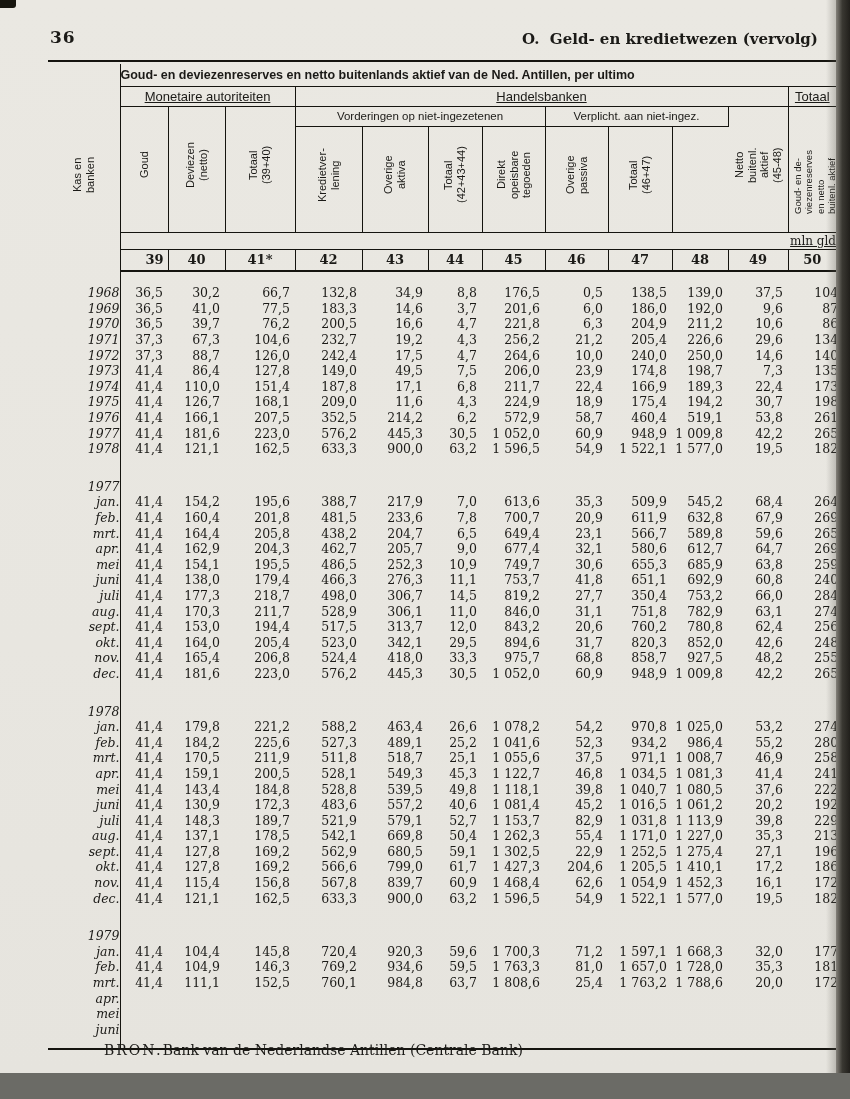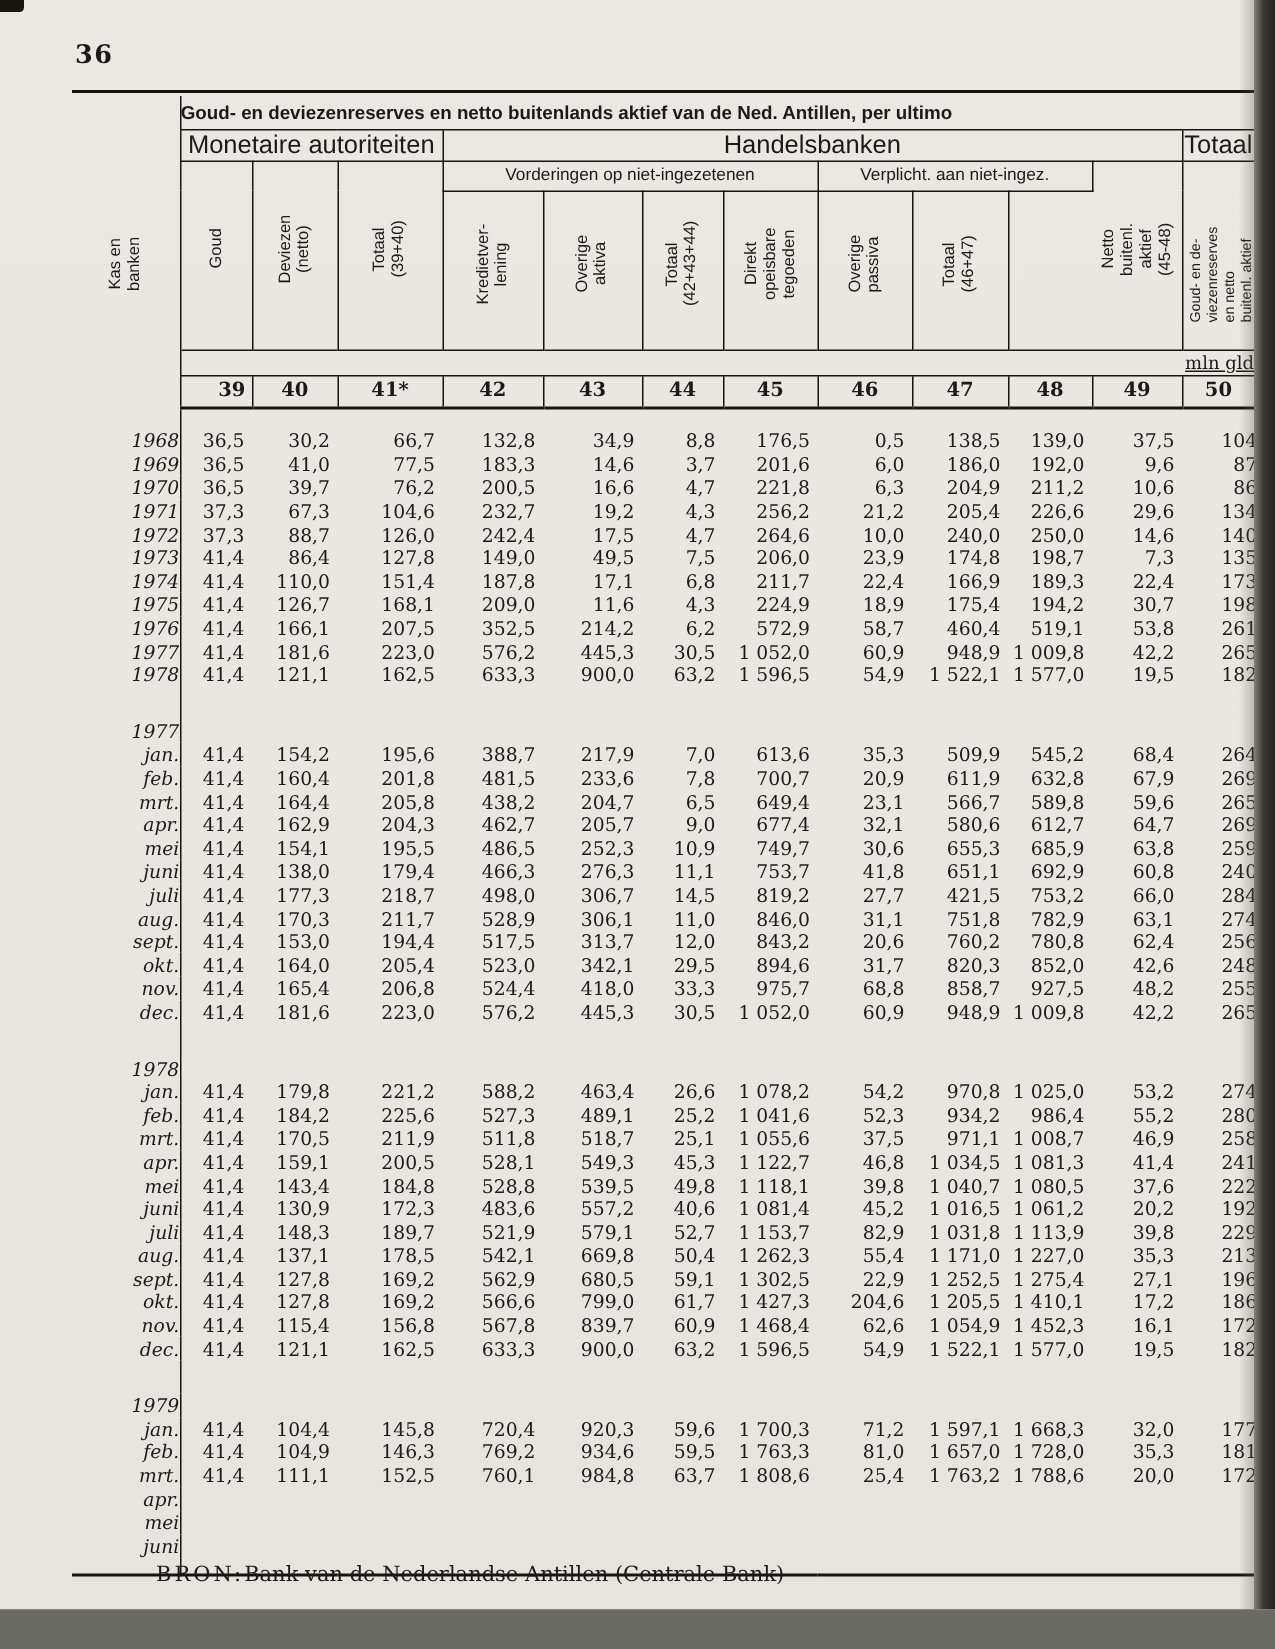--- a/index.html
+++ b/index.html
@@ -13,21 +13,21 @@
   .page-num { position:absolute; left:50px; top:27px; font-size:17px; font-weight:bold; letter-spacing:1px; }
   .section-header { position:absolute; left:522px; top:30px; font-size:15px; font-weight:bold; white-space:pre; }
   .top-rule { position:absolute; left:48px; top:60px; width:788px; height:2px; background:#15140f; }
 
   table.t { position:absolute; left:48px; top:64px; width:788px; border-collapse:collapse; table-layout:fixed; border-bottom:2.5px solid #15140f; }
   table.t td { vertical-align:middle; }
 
   
   .ttl { border-left:1.5px solid #15140f; border-bottom:1px solid #15140f; height:22px;
          font-family:"Liberation Sans", sans-serif; font-weight:bold; font-size:12.5px; text-align:left; }
-  .grp  { height:20px; font-family:"Liberation Sans", sans-serif; font-size:17px; text-align:center; }
+  .grp  { height:20px; font-family:"Liberation Sans", sans-serif; font-size:13px; text-align:center;text-decoration:underline; }
   .grp2 { height:20px; font-family:"Liberation Sans", sans-serif; font-size:11.5px; text-align:center; }
   .bl { border-left:1.5px solid #15140f; }
   .br { border-right:1px solid #15140f; }
   .bb { border-bottom:1px solid #15140f; }
 
   td.rot { vertical-align:bottom; text-align:center; padding-bottom:5px; height:86px; }
   .vert { display:inline-block; writing-mode:vertical-rl; transform:rotate(180deg);
           white-space:pre-line; font-family:"Liberation Sans", sans-serif; font-size:11px;
           line-height:1.15; height:96px; }
   td.rot50 { text-align:left; padding-left:3px; overflow:visible; }
@@ -58,20 +58,21 @@
   .edge-strip::before { content:""; position:absolute; left:-10px; top:0; width:10px; height:100%;
                 background:linear-gradient(to right, rgba(90,88,80,0), rgba(90,88,80,0.30)); }
 </style>
 </head>
 <body>
 
 <div class="page">
   <div class="corner-mark"></div>
 
   <div class="page-num">36</div>
+  <div class="section-header">O.  Geld- en kredietwezen (vervolg)</div>
   <div class="top-rule"></div>
 
   <table class="t">
     <colgroup>
       <col style="width:72px">
         <col style="width:48px">
         <col style="width:57px">
         <col style="width:70px">
       <col style="width:67px">
         <col style="width:66px">
@@ -420,21 +421,21 @@
         <tr>
           <td class="stub lbl">juli</td>
           <td class="num">41,4</td>
           <td class="num">177,3</td>
           <td class="num">218,7</td>
           <td class="num">498,0</td>
           <td class="num">306,7</td>
           <td class="num">14,5</td>
           <td class="num">819,2</td>
           <td class="num">27,7</td>
-          <td class="num">421,5</td>
+          <td class="num">350,4</td>
           <td class="num">753,2</td>
           <td class="num">66,0</td>
           <td class="num c50"><span class="shift">284,7</span></td>
         </tr>
         <tr>
           <td class="stub lbl">aug.</td>
           <td class="num">41,4</td>
           <td class="num">170,3</td>
           <td class="num">211,7</td>
           <td class="num">528,9</td>

